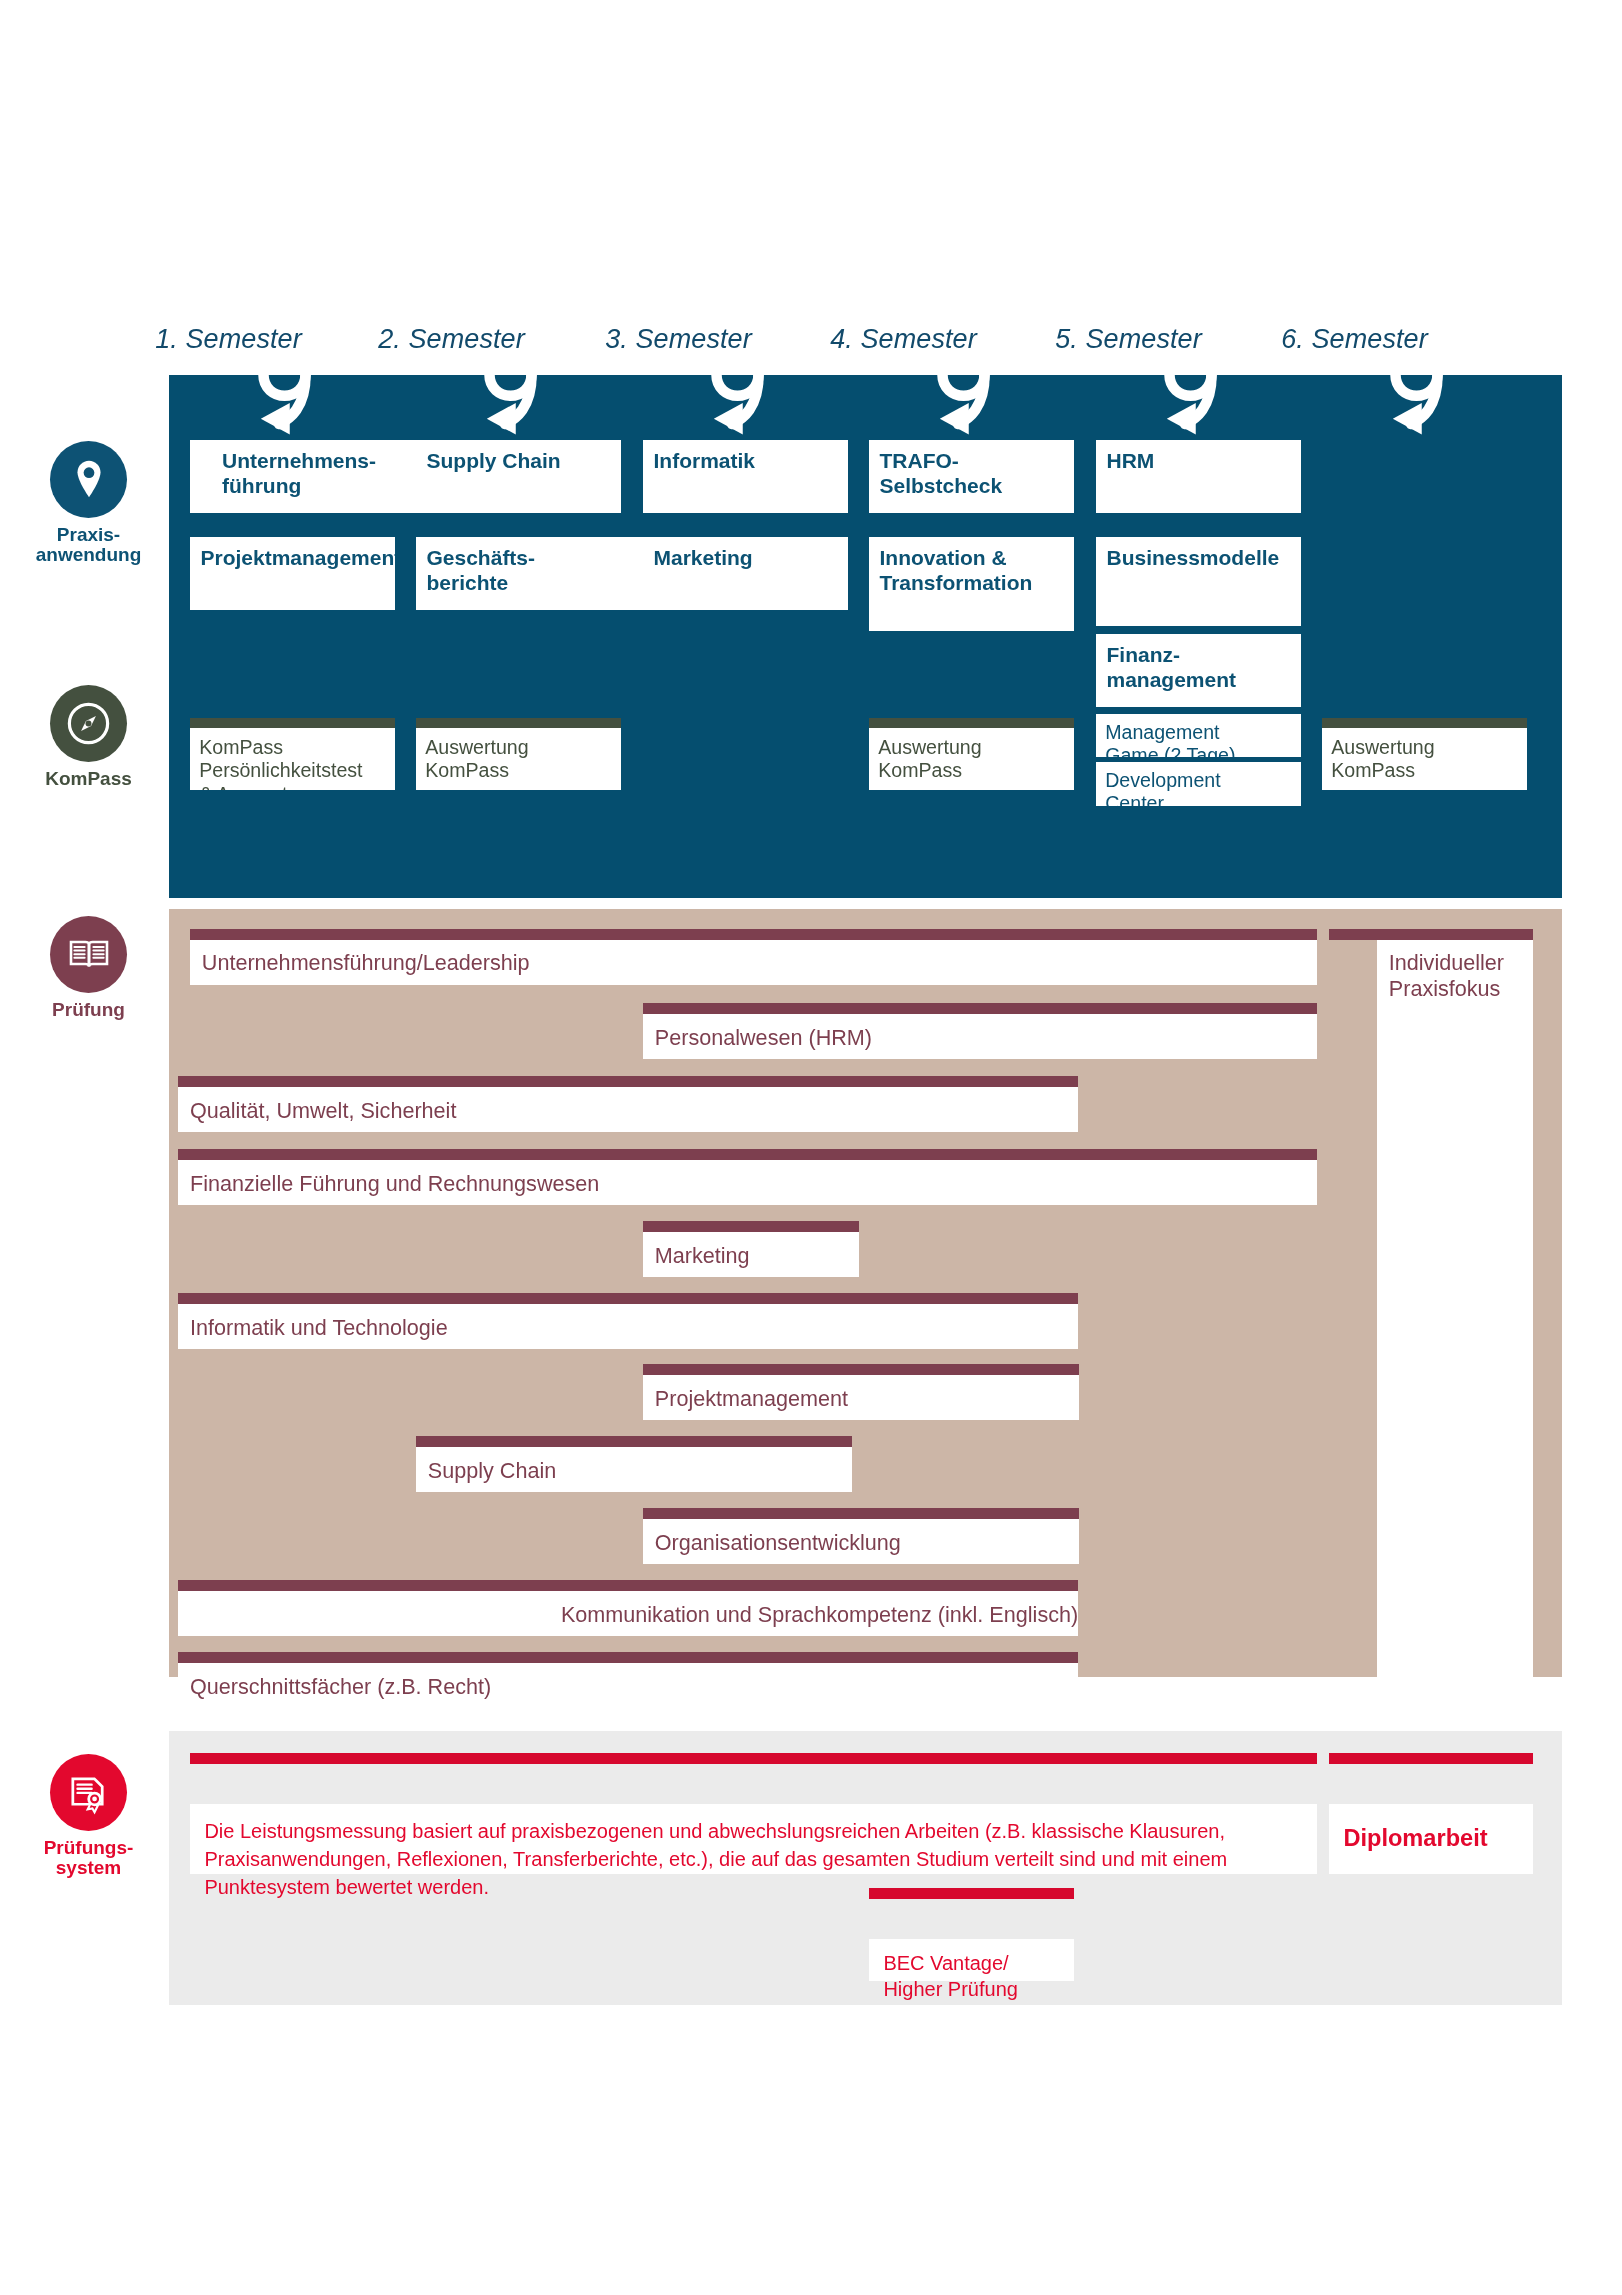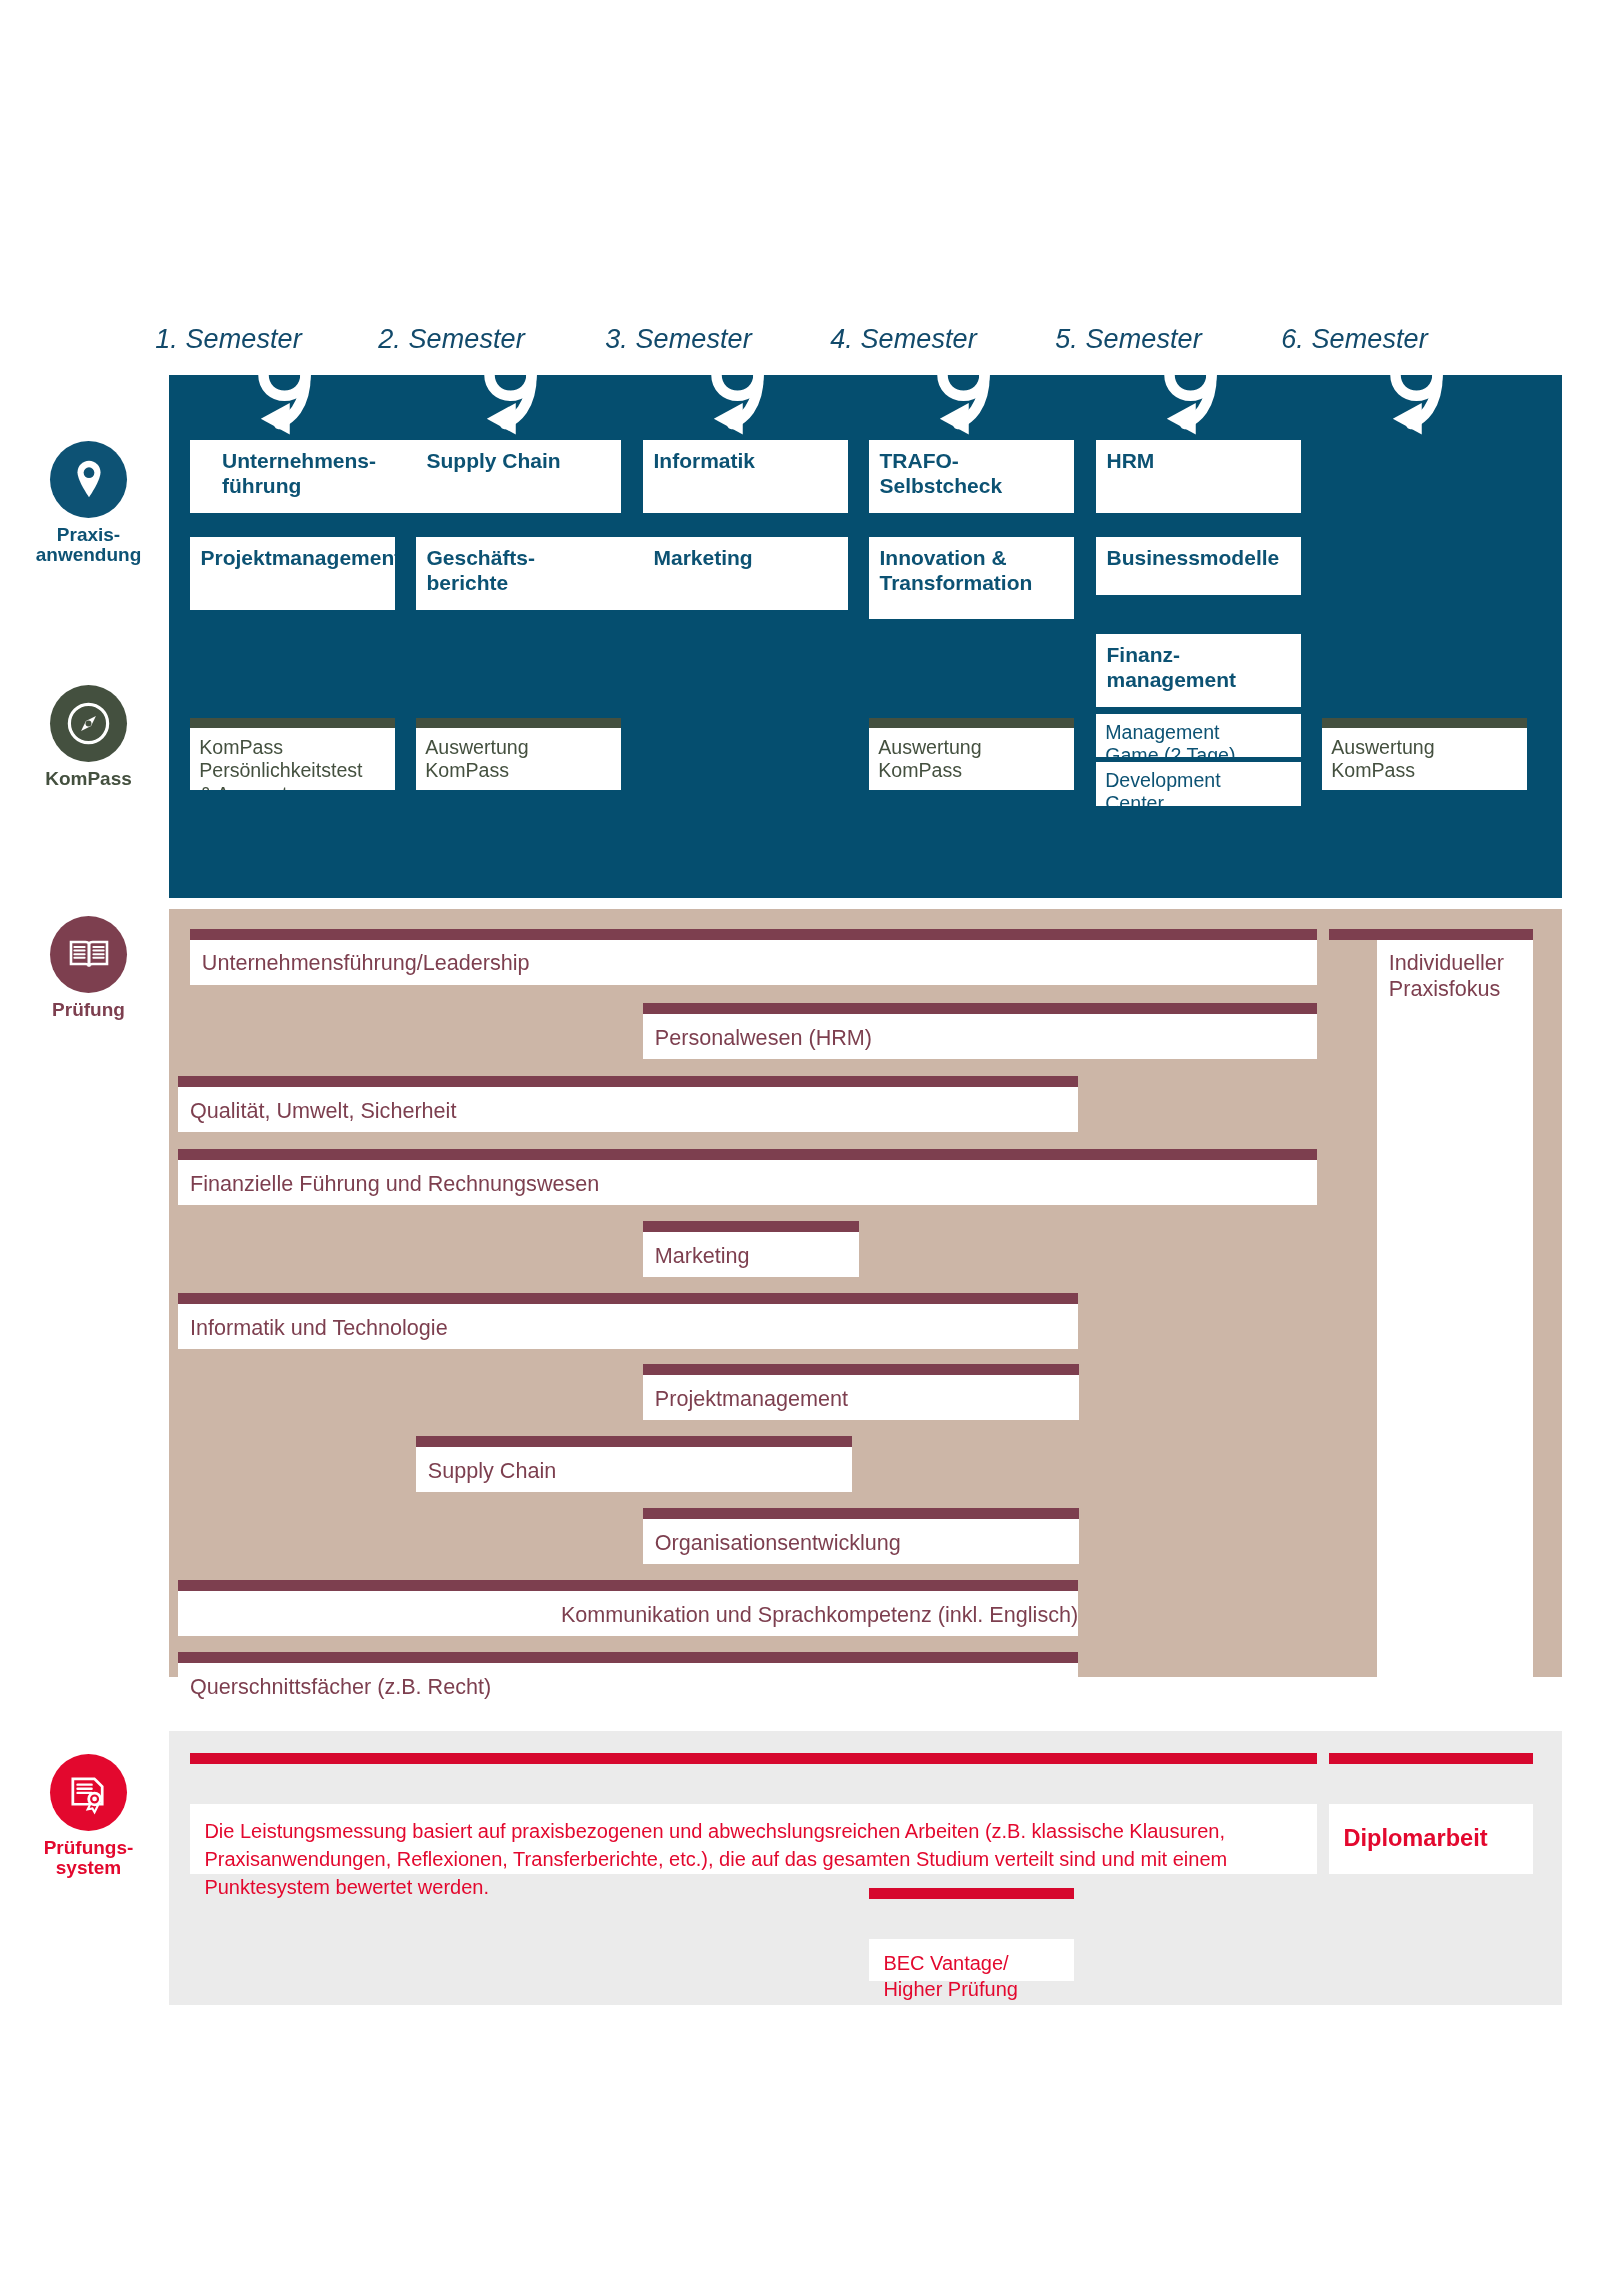--- a/index.html
+++ b/index.html
@@ -250,23 +250,23 @@
   <div class="blue-box" style="left:247px; top:65px; width:205px; height:73px; white-space:pre-line;">Supply Chain</div>
   <div class="blue-box" style="left:474px; top:65px; width:205px; height:73px; white-space:pre-line;">Informatik</div>
   <div class="blue-box" style="left:700px;top:65px; width:205px; height:73px; white-space:pre-line;">TRAFO-
 Selbstcheck</div>
   <div class="blue-box" style="left:927px;top:65px; width:205px; height:73px; white-space:pre-line;">HRM</div>
 
   <div class="blue-box" style="left:21px;  top:162px; width:205px; height:73px; white-space:pre-line;">Projektmanagement</div>
   <div class="blue-box" style="left:247px; top:162px; width:245px; height:73px; white-space:pre-line;">Geschäfts-
 berichte</div>
   <div class="blue-box" style="left:474px; top:162px; width:205px; height:73px; white-space:pre-line;">Marketing</div>
-  <div class="blue-box" style="left:700px;top:162px; width:205px; height:82px; white-space:pre-line;">Innovation &amp;
+  <div class="blue-box" style="left:700px;top:162px; width:205px; height:94px; white-space:pre-line;">Innovation &amp;
 Transformation</div>
-  <div class="blue-box" style="left:927px;top:162px; width:205px; height:58px; white-space:pre-line;">Businessmodelle</div>
+  <div class="blue-box" style="left:927px;top:162px; width:205px; height:89px; white-space:pre-line;">Businessmodelle</div>
 
   <div class="blue-box" style="left:927px;top:259px; width:205px; height:73px; white-space:pre-line;">Finanz-
 management</div>
 
   <div class="kom-cap" style="left:21px;  top:343px; width:205px;"></div>
   <div class="kom-box" style="left:21px;  top:353px; width:205px; height:62px; white-space:pre-line;">KomPass
 Persönlichkeitstest
 &amp; Auswertung</div>
 
   <div class="kom-cap" style="left:247px; top:343px; width:205px;"></div>

